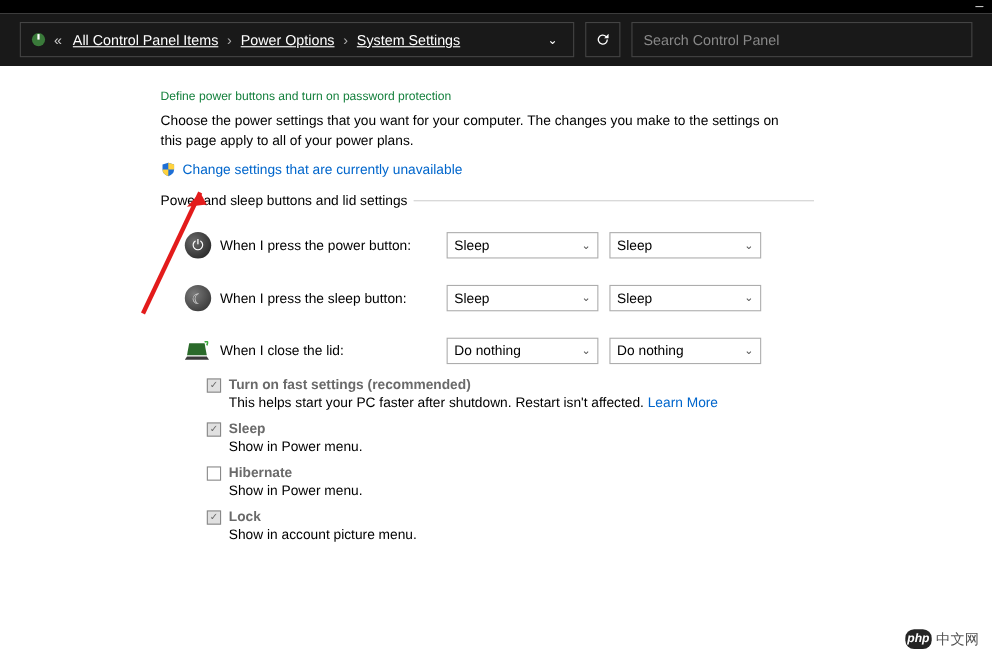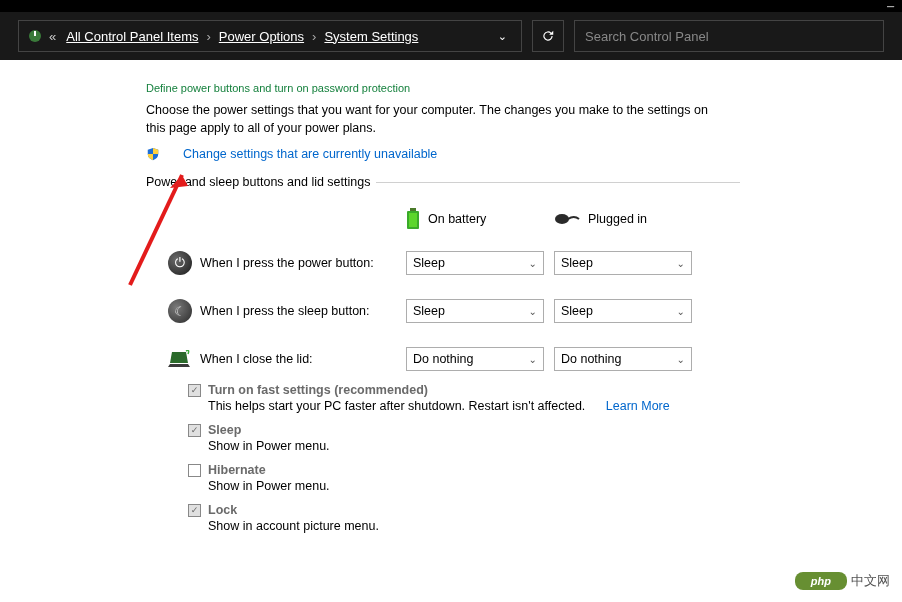--- a/index.html
+++ b/index.html
@@ -20,21 +20,21 @@
     .search-input { flex: 1; background: transparent; border: none; color: #0ea5e9; font-size: 13px; outline: none; }
     .search-input::placeholder { color: #888; }
     
     .content { padding: 22px 0 0 146px; width: 740px; }
     
     .title { color: #15803d; font-size: 11px; font-weight: 400; margin-bottom: 8px; }
     .description { color: #000; font-size: 12.5px; line-height: 1.4; margin-bottom: 10px; width: 565px; }
     
     .change-link-row { display: flex; align-items: center; gap: 6px; margin-bottom: 14px; }
     .shield-icon { width: 14px; height: 14px; }
-    .link { color: #0066cc; font-size: 12.5px; cursor: pointer; margin-left: 17px; }
+    .link { color: #0066cc; font-size: 12.5px; cursor: pointer; }
     
     .section-header { display: flex; align-items: center; font-size: 12.5px; color: #000; margin-bottom: 10px; }
     .section-line { flex: 1; height: 1px; background: #d0d0d0; margin-left: 6px; }
     
     .power-table { margin-left: 20px; }
     .power-header-row { display: flex; align-items: center; height: 40px; }
     .ph-spacer { width: 240px; }
     .ph-col { width: 148px; display: flex; align-items: center; gap: 8px; font-size: 12.5px; }
     .battery-icon { width: 14px; height: 22px; }
     .plugged-icon { width: 26px; height: 14px; }
@@ -56,21 +56,21 @@
     .sd-check-row { display: flex; align-items: center; gap: 7px; }
     .checkbox { width: 13px; height: 13px; border: 1px solid #888; background: #eee; display: flex; align-items: center; justify-content: center; font-size: 9px; }
     .checkbox.checked { background: #e0e0e0; color: #666; }
     .checkbox.unchecked { background: #fff; }
     .sd-label { font-size: 12.5px; color: #6a6a6a; font-weight: 600; }
     .sd-desc { font-size: 12.5px; color: #000; margin-left: 20px; margin-top: 2px; }
     
     .arrow-annotation { position: absolute; left: 120px; top: 160px; pointer-events: none; }
     
     .watermark { position: absolute; right: 12px; bottom: 12px; display: flex; align-items: center; gap: 4px; opacity: 0.85; }
-    .watermark-badge { background: #4d7c0f; color: #fff; font-size: 11px; font-weight: bold; padding: 3px 16px; border-radius: 8px; font-style: italic; }
+    .watermark-badge { background: #000000; color: #fff; font-size: 11px; font-weight: bold; padding: 3px 2px; border-radius: 8px; font-style: italic; }
     .watermark-text { font-size: 13px; color: #333; }
   </style>
 </head>
 <body>
 
 <div class="titlebar">
   <div class="titlebar-controls">
     <span>─</span>
   </div>
 </div>
@@ -111,38 +111,20 @@
     </svg>
     <span class="link">Change settings that are currently unavailable</span>
   </div>
 
   <div class="section-header">
     <span>Power and sleep buttons and lid settings</span>
     <div class="section-line"></div>
   </div>
 
   <div class="power-table">
-    <div class="power-header-row">
-      <div class="ph-spacer"></div>
-      <div class="ph-col">
-        <svg class="battery-icon" viewBox="0 0 14 22">
-          <rect x="4" y="0" width="6" height="3" fill="#4a7a2a"></rect>
-          <rect x="1" y="3" width="12" height="18" rx="1" fill="#3aaa2a"></rect>
-          <rect x="3" y="5" width="8" height="14" fill="#5cd62c"></rect>
-        </svg>
-        <span>On battery</span>
-      </div>
-      <div class="ph-col">
-        <svg class="plugged-icon" viewBox="0 0 26 14">
-          <ellipse cx="8" cy="7" rx="7" ry="5" fill="#2a2a2a"></ellipse>
-          <path d="M14 7 Q20 3 25 7" stroke="#2a2a2a" stroke-width="2" fill="none"></path>
-        </svg>
-        <span>Plugged in</span>
-      </div>
-    </div>
 
     <div class="power-row">
       <div class="pr-icon">
           <div class="circle-icon power-btn-icon">⏻</div>
         </div>
       <div class="pr-label">When I press the power button:</div>
       <div class="pr-select">
           <span>Sleep</span>
           <span class="chev">⌄</span>
         </div>

